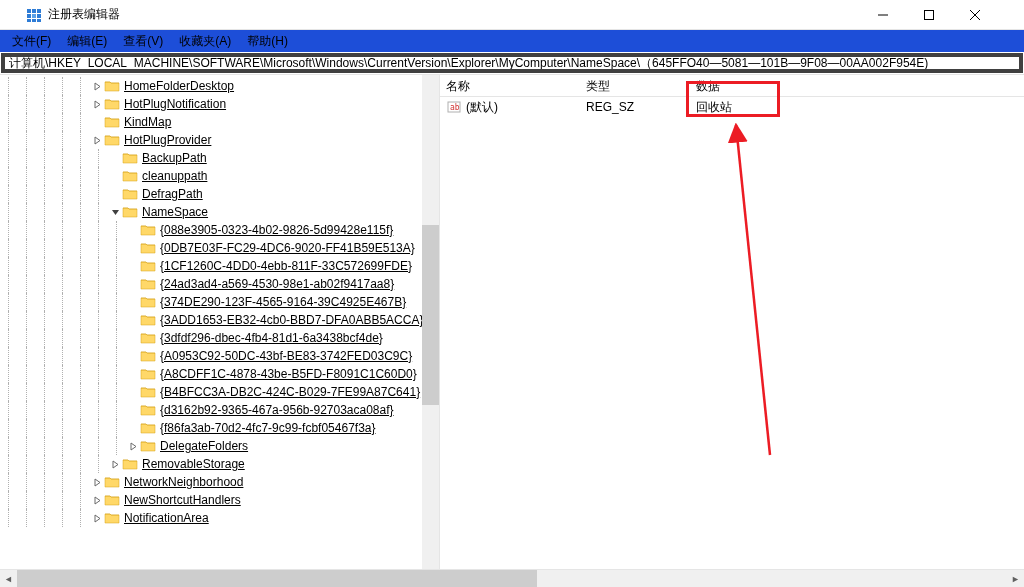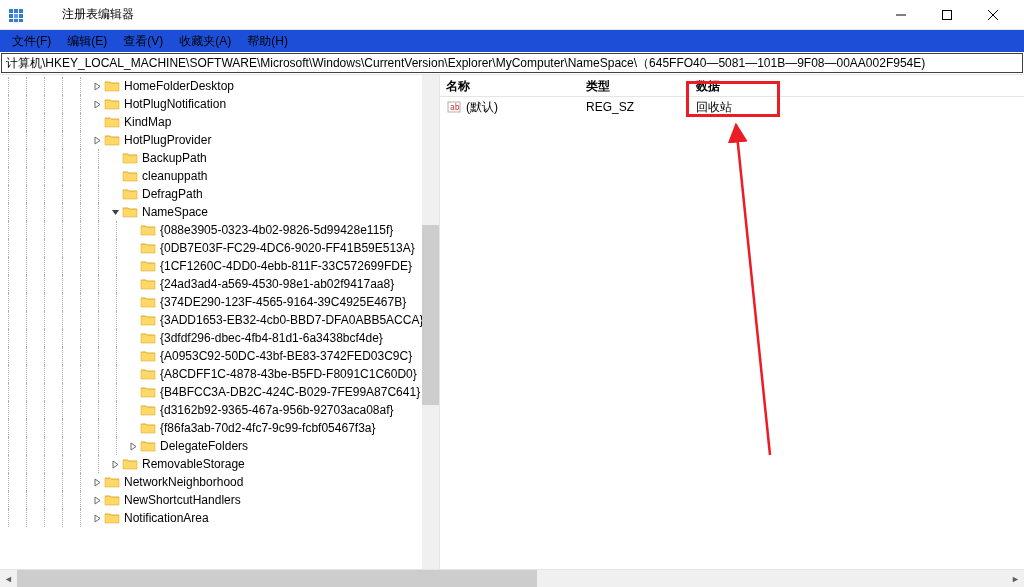--- a/index.html
+++ b/index.html
@@ -1,44 +1,44 @@
 <!DOCTYPE html>
 <html><head>
 <meta charset="utf-8">
 <style>
 * { box-sizing: border-box; margin: 0; padding: 0; }
 body { font-family: "Microsoft YaHei", "Segoe UI", Tahoma, sans-serif; font-size: 12px; background: #fff; color: #000; overflow: hidden; width: 1024px; height: 587px; }
 
-.titlebar { height: 30px; display: flex; align-items: center; padding: 0 8px; background: #fff; border-bottom: 1px solid #e5e5e5; gap: 32px; }
+.titlebar { height: 30px; display: flex; align-items: center; padding: 0 26px; background: #fff; border-bottom: 1px solid #e5e5e5; }
 .titlebar .app-icon { width: 16px; height: 16px; margin-right: 6px; }
 .titlebar .title { flex: 1; font-size: 12px; }
 .titlebar .win-controls { display: flex; gap: 0; }
 .titlebar .win-btn { width: 46px; height: 30px; display: flex; align-items: center; justify-content: center; cursor: default; }
 
 .menubar { height: 22px; display: flex; align-items: center; padding: 0 6px; background: #1d4ed8; gap: 4px; }
 .menubar .menu-item { padding: 2px 6px; cursor: default; font-size: 12px; }
 
-.pathbar { height: 20px; border: 1px solid #404040; margin: 1px; padding: 0 4px; display: flex; align-items: center; font-size: 12px; white-space: nowrap; overflow: hidden; }
+.pathbar { height: 20px; border: 4px solid #404040; margin: 1px; padding: 0 4px; display: flex; align-items: center; font-size: 12px; white-space: nowrap; overflow: hidden; }
 
 .content { display: flex; height: calc(100% - 30px - 22px - 22px - 18px); border-top: 1px solid #e5e5e5; }
 
 .tree-panel { width: 440px; overflow-y: auto; overflow-x: hidden; border-right: 1px solid #e5e5e5; position: relative; }
 .tree { padding: 2px 0 2px 0; }
-.tree-row { display: flex; align-items: center; height: 18px; cursor: default; white-space: nowrap; }
+.tree-row { display: flex; align-items: center; height: 18px; cursor: default; white-space: nowrap; text-decoration: underline; }
 .tree-row.selected { background: #cce8ff; }
 .tree-indent { display: inline-block; height: 100%; border-left: 1px dotted #b0b0b0; margin-left: 8px; width: 10px; }
 .tree-expander { width: 14px; height: 14px; display: inline-flex; align-items: center; justify-content: center; font-size: 10px; color: #6a6a6a; cursor: pointer; flex-shrink: 0; }
 .tree-expander.none { visibility: hidden; }
 .folder-icon { width: 16px; height: 14px; margin-right: 4px; flex-shrink: 0; }
 .folder-icon svg { display: block; }
 .tree-label { font-size: 12px; }
 
 .list-panel { flex: 1; position: relative; overflow: auto; }
 .list-header { display: flex; height: 22px; border-bottom: 1px solid #e5e5e5; background: #fff; position: sticky; top: 0; }
-.list-header .col { padding: 3px 6px; font-size: 12px; border-right: 1px solid transparent; font-weight: bold; }
+.list-header .col { padding: 3px 6px; font-size: 12px; border-right: 1px solid transparent; }
 .col-name { width: 140px; }
 .col-type { width: 110px; }
 .col-data { flex: 1; }
 .list-row { display: flex; height: 20px; align-items: center; }
 .list-row .cell { padding: 2px 6px; font-size: 12px; display: flex; align-items: center; }
 .value-icon { width: 16px; height: 14px; margin-right: 4px; display: inline-flex; align-items: center; justify-content: center; }
 
 .highlight-box { position: absolute; border: 3px solid #ec1c24; pointer-events: none; }
 .annotation-svg { position: absolute; top: 0; left: 0; pointer-events: none; }
 

